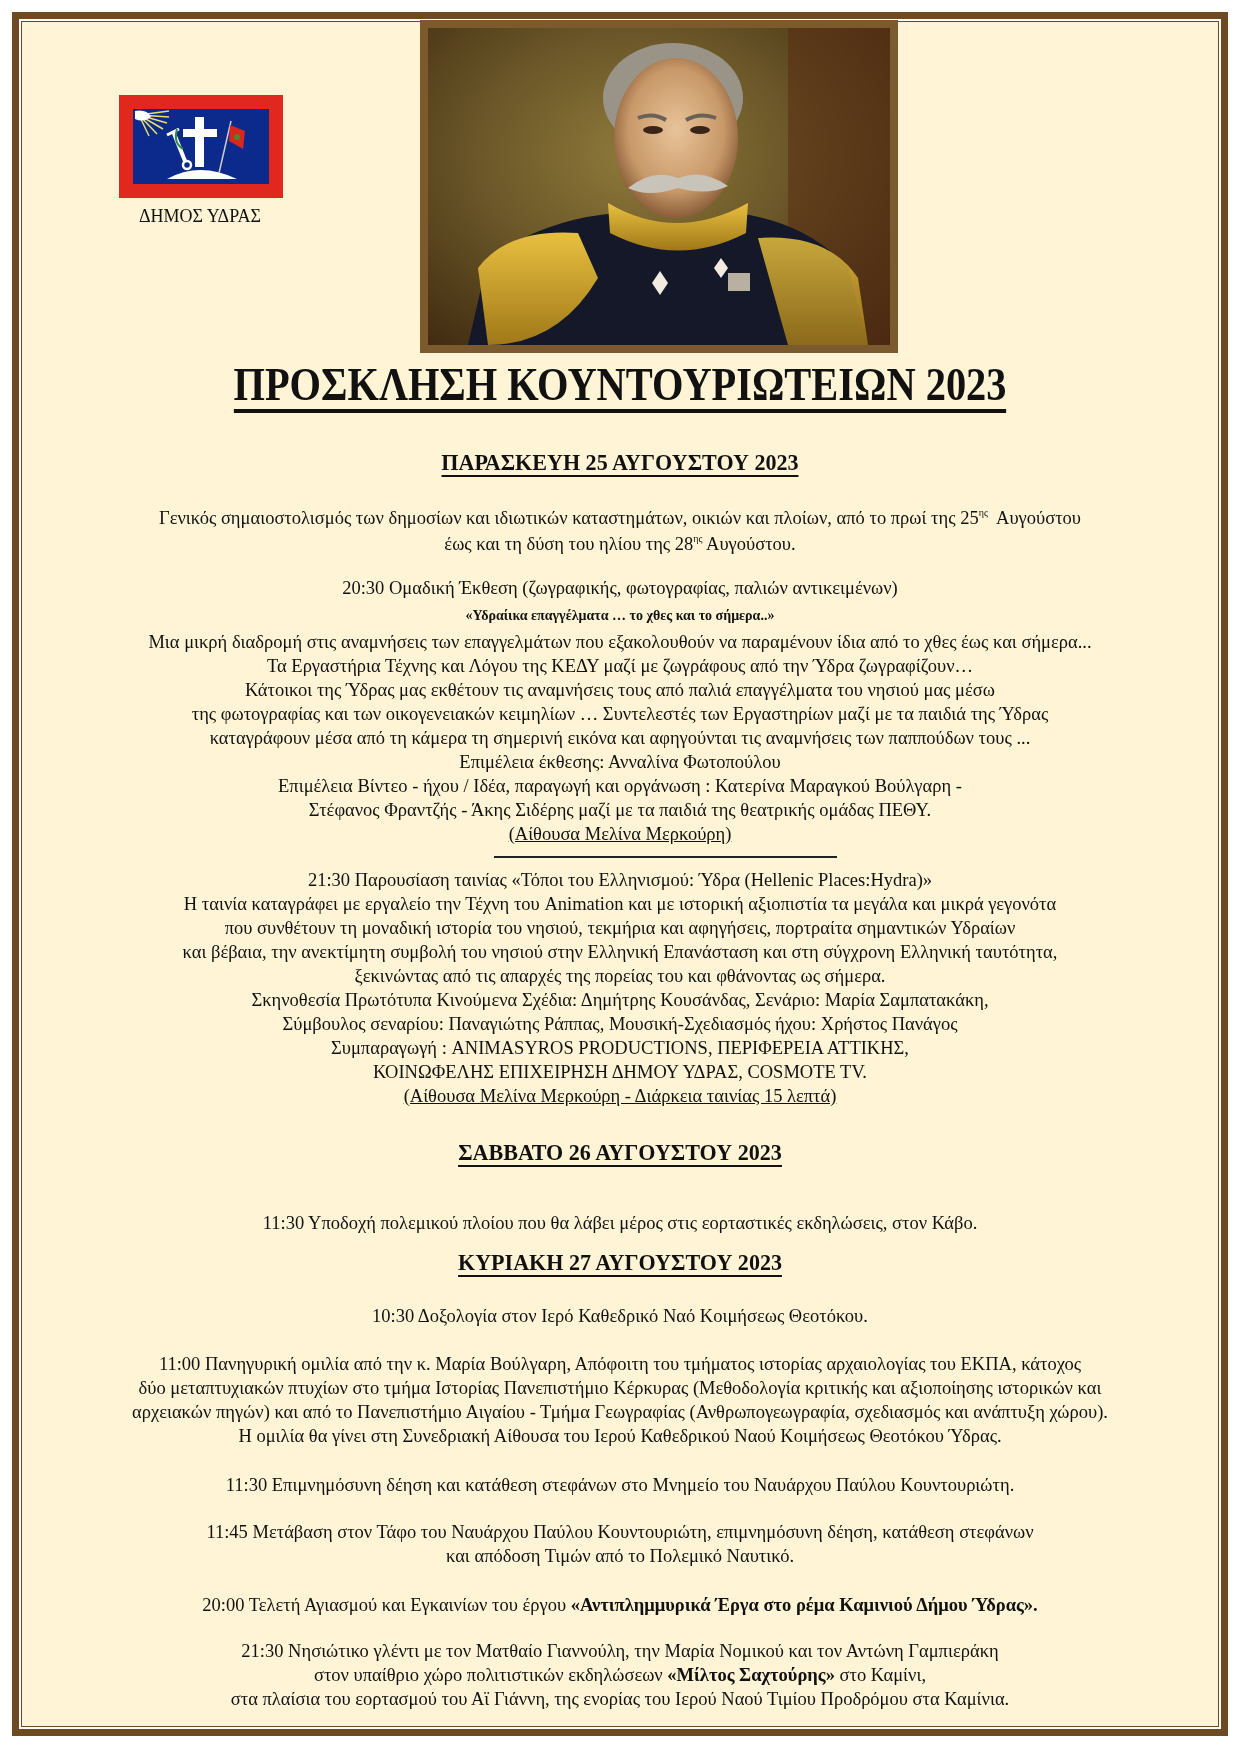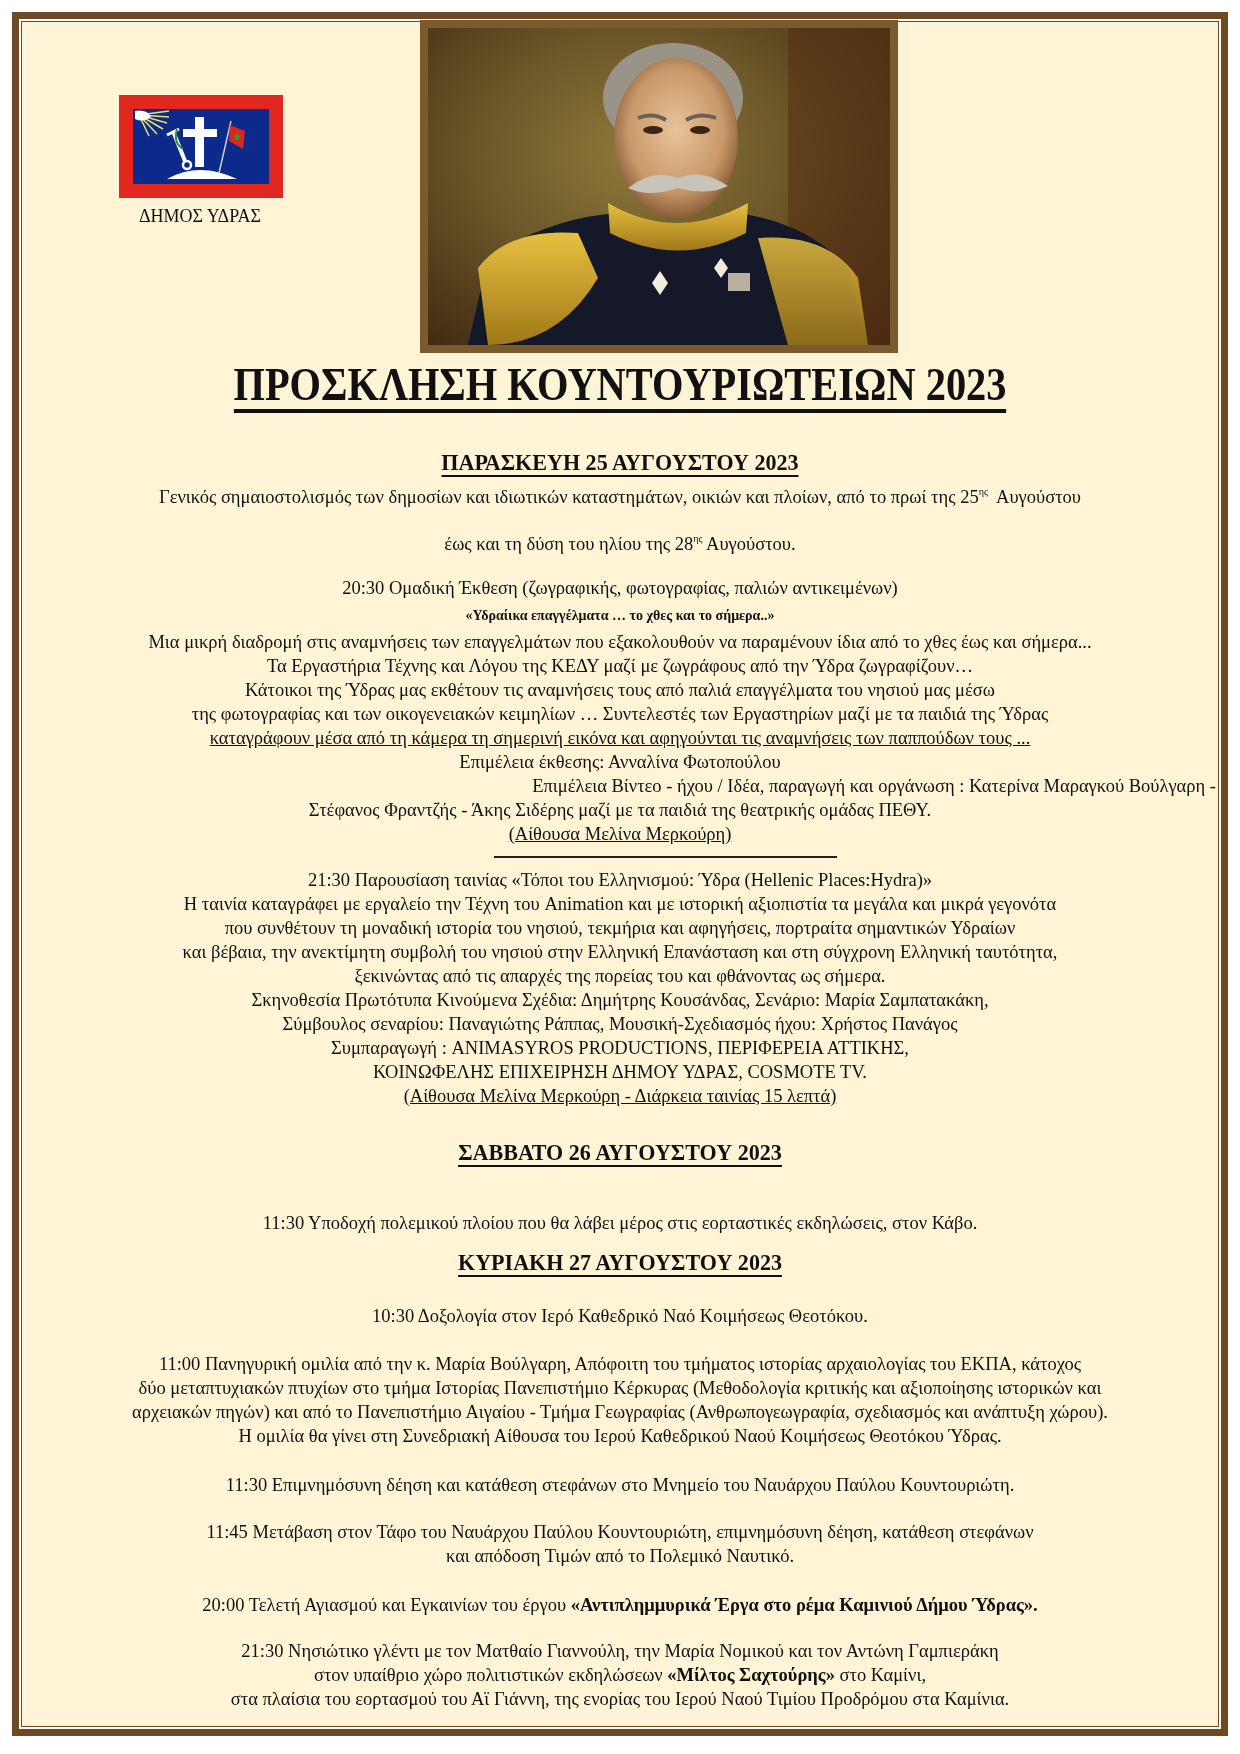--- a/index.html
+++ b/index.html
@@ -129,36 +129,36 @@
       </g>
       <rect x="300" y="245" width="22" height="18" fill="#b8b0a0"></rect>
     </svg>
   </div>
 </div>
 
 <div class="title"><span>ΠΡΟΣΚΛΗΣΗ ΚΟΥΝΤΟΥΡΙΩΤΕΙΩΝ 2023</span></div>
 
 <div class="date-heading" style="top:447px;"><span>ΠΑΡΑΣΚΕΥΗ 25 ΑΥΓΟΥΣΤΟΥ 2023</span></div>
 
-<div class="center-line" style="top:480px;">
+<div class="center-line" style="top:501px;">
   <span>Γενικός σημαιοστολισμός των δημοσίων και ιδιωτικών καταστημάτων, οικιών και πλοίων, από το πρωί της 25</span><sup>ης</sup><span style="white-space:pre">  Αυγούστου</span>
 </div>
 <div class="center-line" style="top:527px;">
   <span>έως και τη δύση του ηλίου της 28</span><sup>ης</sup><span style="white-space:pre"> Αυγούστου.</span>
 </div>
 
 <div class="center-line" style="top:576px;">20:30 Ομαδική Έκθεση (ζωγραφικής, φωτογραφίας, παλιών αντικειμένων)</div>
 <div class="center-line bold" style="top:603px; font-size:14px; line-height:26px;">«Υδραίικα επαγγέλματα … το χθες και το σήμερα..»</div>
 <div class="center-line" style="top:630px;">Μια μικρή διαδρομή στις αναμνήσεις των επαγγελμάτων που εξακολουθούν να παραμένουν ίδια από το χθες έως και σήμερα...</div>
 <div class="center-line" style="top:654px;">Τα Εργαστήρια Τέχνης και Λόγου της ΚΕΔΥ μαζί με ζωγράφους από την Ύδρα ζωγραφίζουν…</div>
 <div class="center-line" style="top:678px;">Κάτοικοι της Ύδρας μας εκθέτουν τις αναμνήσεις τους από παλιά επαγγέλματα του νησιού μας μέσω</div>
 <div class="center-line" style="top:702px;">της φωτογραφίας και των οικογενειακών κειμηλίων … Συντελεστές των Εργαστηρίων μαζί με τα παιδιά της Ύδρας</div>
-<div class="center-line" style="top:726px;text-decoration:underline;">καταγράφουν μέσα από τη κάμερα τη σημερινή εικόνα και αφηγούνται τις αναμνήσεις των παππούδων τους ...</div>
+<div class="center-line" style="top:726px;">καταγράφουν μέσα από τη κάμερα τη σημερινή εικόνα και αφηγούνται τις αναμνήσεις των παππούδων τους ...</div>
 <div class="center-line" style="top:750px;">Επιμέλεια έκθεσης: Ανναλίνα Φωτοπούλου</div>
-<div class="center-line" style="top:774px;text-align:right;">Επιμέλεια Βίντεο - ήχου / Ιδέα, παραγωγή και οργάνωση : Κατερίνα Μαραγκού Βούλγαρη -</div>
+<div class="center-line" style="top:774px;">Επιμέλεια Βίντεο - ήχου / Ιδέα, παραγωγή και οργάνωση : Κατερίνα Μαραγκού Βούλγαρη -</div>
 <div class="center-line" style="top:798px;">Στέφανος Φραντζής - Άκης Σιδέρης μαζί με τα παιδιά της θεατρικής ομάδας ΠΕΘΥ.</div>
 <div class="center-line ul" style="top:822px;">(Αίθουσα Μελίνα Μερκούρη)</div>
 
 <div class="separator"></div>
 
 <div class="center-line" style="top:868px;">21:30  Παρουσίαση ταινίας «Τόποι του Ελληνισμού: Ύδρα (Hellenic Places:Hydra)»</div>
 <div class="center-line" style="top:892px;">Η ταινία καταγράφει με εργαλείο την Τέχνη του Animation και με ιστορική αξιοπιστία τα μεγάλα και μικρά γεγονότα</div>
 <div class="center-line" style="top:916px;">που συνθέτουν τη μοναδική ιστορία του νησιού, τεκμήρια και αφηγήσεις, πορτραίτα σημαντικών Υδραίων</div>
 <div class="center-line" style="top:940px;">και βέβαια, την ανεκτίμητη συμβολή του νησιού στην Ελληνική Επανάσταση και στη σύγχρονη Ελληνική ταυτότητα,</div>
 <div class="center-line" style="top:964px;">ξεκινώντας από τις απαρχές της πορείας του και φθάνοντας ως σήμερα.</div>

